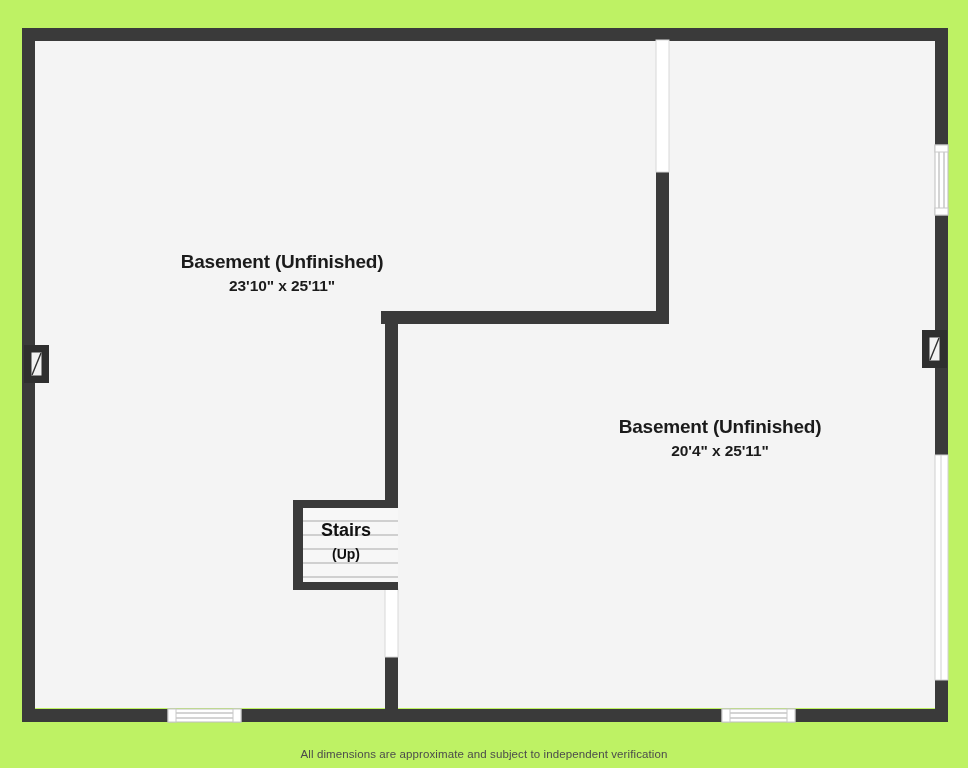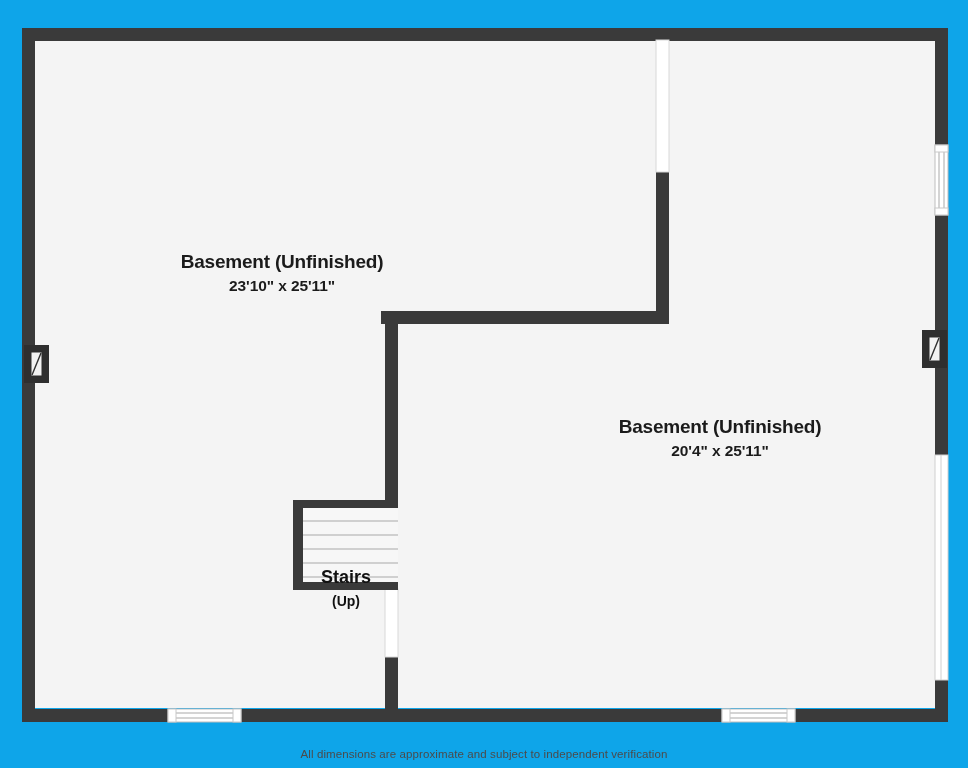--- a/index.html
+++ b/index.html
@@ -12,21 +12,21 @@
     width: 968px;
     height: 768px;
     font-family: "Liberation Sans", sans-serif;
     overflow: hidden;
     position: relative;
   }
   #floorplan-root {
     position: relative;
     width: 968px;
     height: 768px;
-    background: #0ea5e9;
+    background: #bef264;
   }
   #plan-svg {
     position: absolute;
     left: 0;
     top: 0;
     width: 968px;
     height: 768px;
     display: block;
   }
   .label-block {
@@ -68,21 +68,20 @@
   }
   #room-label-2 {
     left: 560px;
     top: 415px;
     width: 320px;
   }
   #stairs-label {
     left: 296px;
     top: 518px;
     width: 100px;
-    margin-top: 47px;
   }
   #disclaimer {
     position: absolute;
     left: 0;
     top: 748px;
     width: 968px;
     text-align: center;
     font-size: 11.5px;
     color: #4b4b4b;
     letter-spacing: 0.1px;

